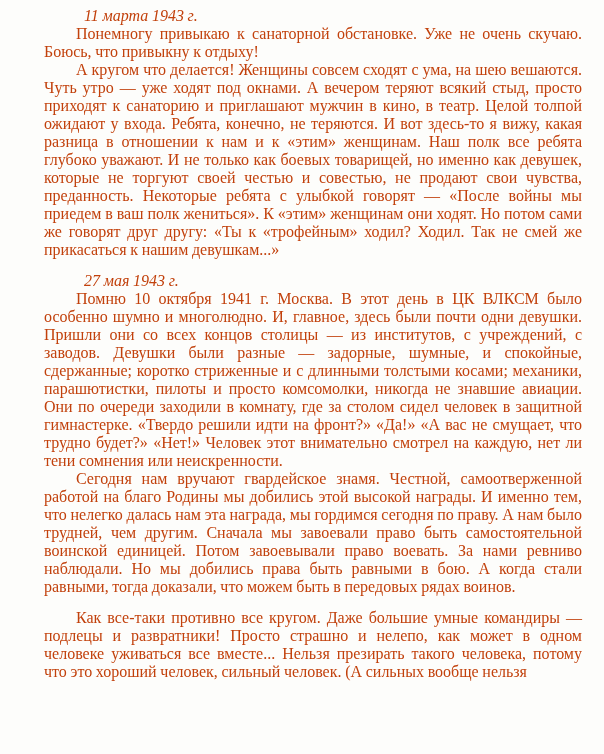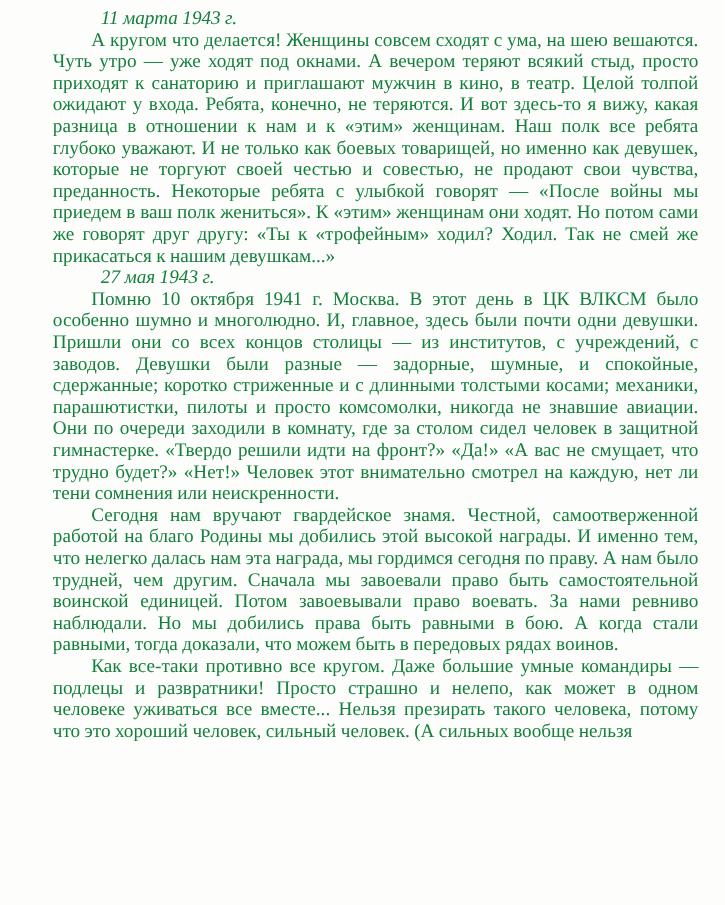--- a/index.html
+++ b/index.html
@@ -15,46 +15,47 @@
     overflow: hidden;
   }
   .text-block {
     position: absolute;
     top: 7px;
     left: 44px;
     width: 538px;
     font-family: "Liberation Serif", "DejaVu Serif", serif;
     font-size: 16px;
     line-height: 18px;
-    color: #15803d;
+    color: #c2410c;
     text-align: justify;
     hyphens: auto;
     -webkit-hyphens: auto;
     word-spacing: -0.02em;
   }
   .entry { margin: 0; }
-  .entry + .entry { margin-top: 0; }
+  .entry + .entry { margin-top: 13px; }
   .text-block p {
     margin: 0;
     text-indent: 32px;
     text-align: justify;
   }
   p.entry-date {
     font-style: italic;
     text-indent: 40px;
   }
 </style>
 </head>
 <body>
 
 <div class="page">
   <div class="text-block">
 
     <section class="entry">
       <p class="entry-date">11 марта 1943 г.</p>
+      <p class="entry-paragraph">Понемногу привыкаю к санаторной обстановке. Уже не очень скучаю. Боюсь, что привыкну к отдыху!</p>
       <p class="entry-paragraph">А кругом что делается! Женщины совсем сходят с ума, на шею вешаются. Чуть утро — уже ходят под окнами. А вечером теряют всякий стыд, просто приходят к санаторию и приглашают мужчин в кино, в театр. Целой толпой ожидают у входа. Ребята, конечно, не теряются. И вот здесь-то я вижу, какая разница в отношении к нам и к «этим» женщинам. Наш полк все ребята глубоко уважают. И не только как боевых товарищей, но именно как девушек, которые не торгуют своей честью и совестью, не продают свои чувства, преданность. Некоторые ребята с улыбкой говорят — «После войны мы приедем в ваш полк жениться». К «этим» женщинам они ходят. Но потом сами же говорят друг другу: «Ты к «трофейным» ходил? Ходил. Так не смей же прикасаться к нашим девушкам...»</p>
     </section>
 
     <section class="entry">
       <p class="entry-date">27 мая 1943 г.</p>
       <p class="entry-paragraph">Помню 10 октября 1941 г. Москва. В этот день в ЦК ВЛКСМ было особенно шумно и многолюдно. И, главное, здесь были почти одни девушки. Пришли они со всех концов столицы — из институтов, с учреждений, с заводов. Девушки были разные — задорные, шумные, и спокойные, сдержанные; коротко стриженные и с длинными толстыми косами; механики, парашютистки, пилоты и просто комсомолки, никогда не знавшие авиации. Они по очереди заходили в комнату, где за столом сидел человек в защитной гимнастерке. «Твердо решили идти на фронт?» «Да!» «А вас не смущает, что трудно будет?» «Нет!» Человек этот внимательно смотрел на каждую, нет ли тени сомнения или неискренности.</p>
       <p class="entry-paragraph">Сегодня нам вручают гвардейское знамя. Честной, самоотверженной работой на благо Родины мы добились этой высокой награды. И именно тем, что нелегко далась нам эта награда, мы гордимся сегодня по праву. А нам было трудней, чем другим. Сначала мы завоевали право быть самостоятельной воинской единицей. Потом завоевывали право воевать. За нами ревниво наблюдали. Но мы добились права быть равными в бою. А когда стали равными, тогда доказали, что можем быть в передовых рядах воинов.</p>
     </section>
 
     <section class="entry">

